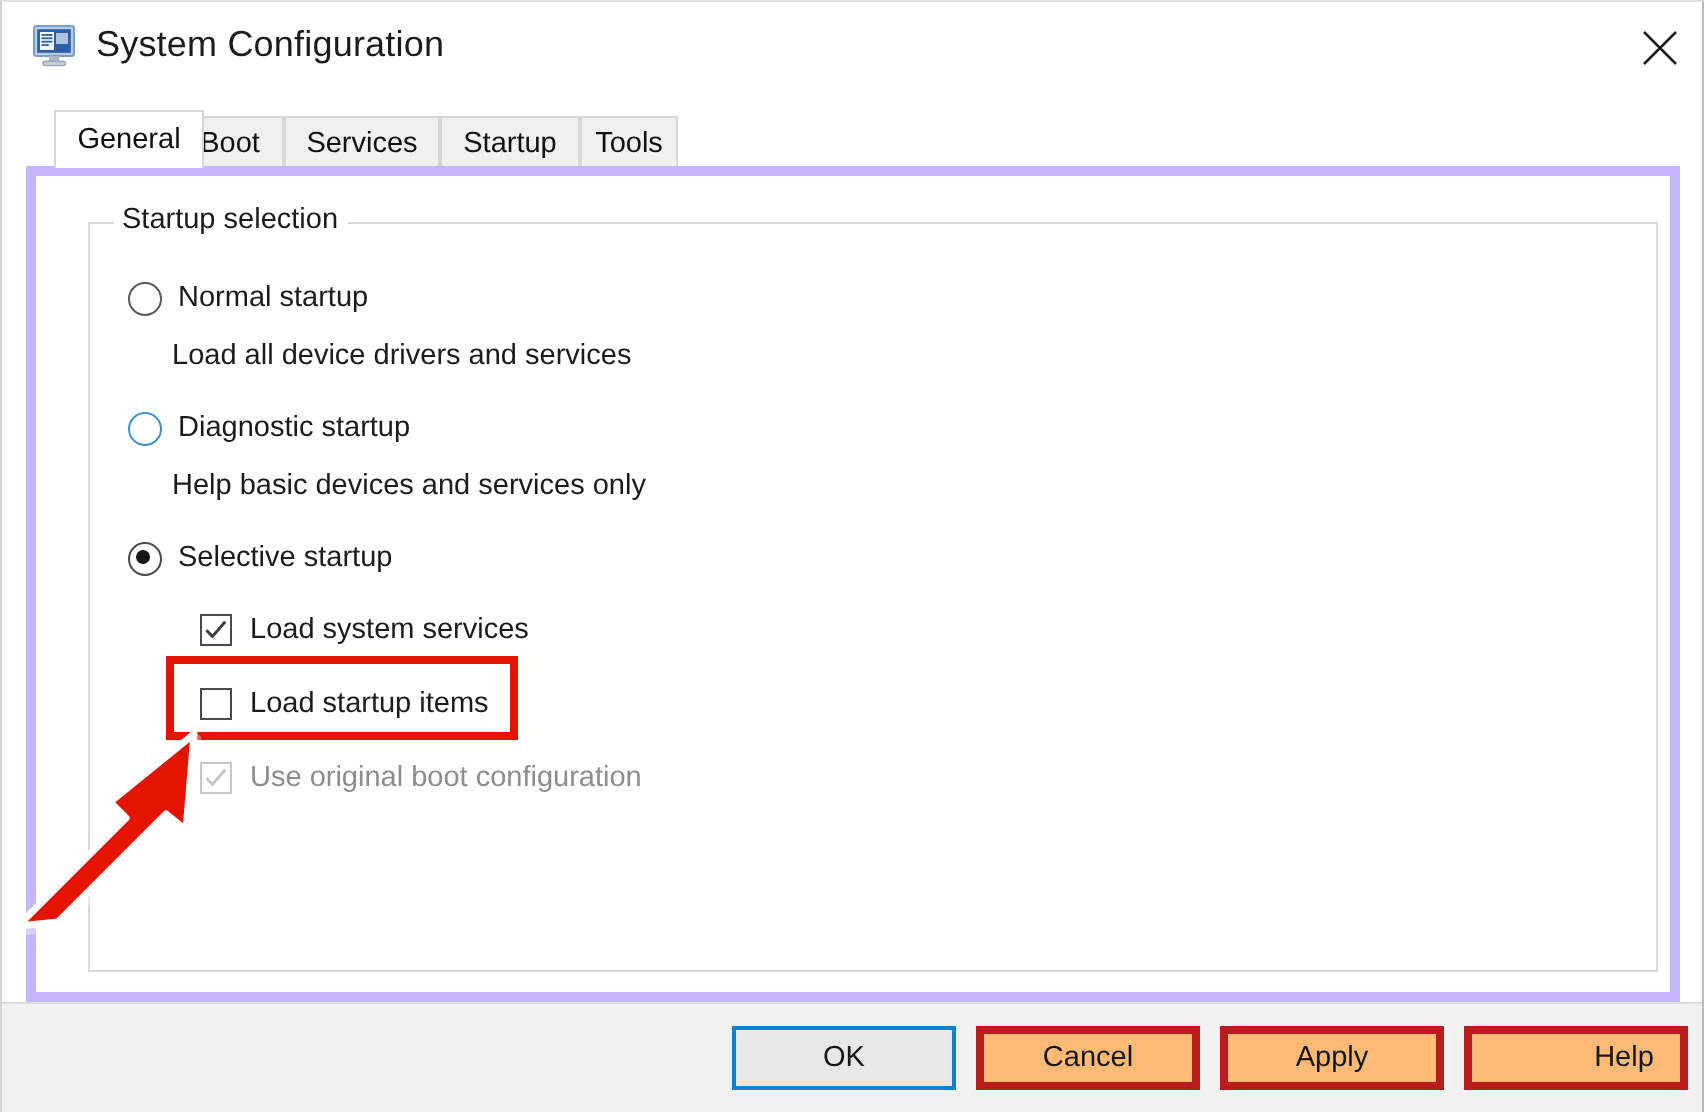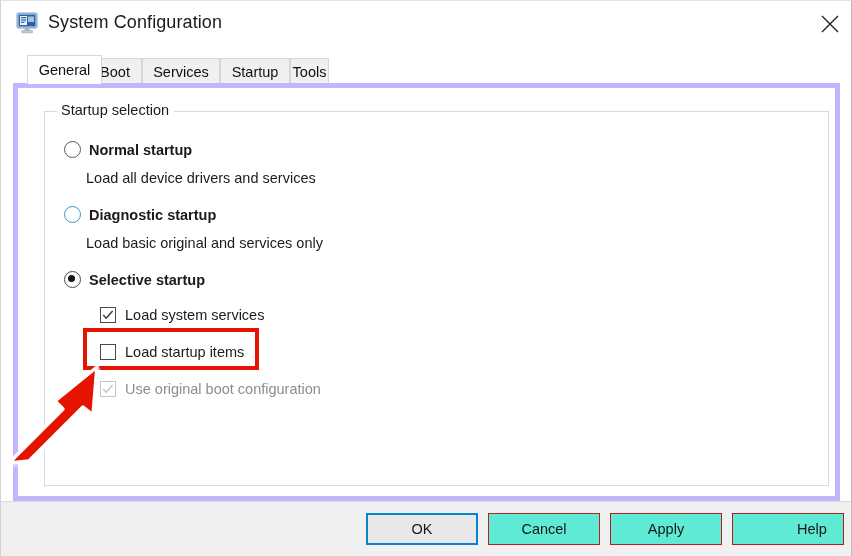--- a/index.html
+++ b/index.html
@@ -114,24 +114,23 @@
     padding: 0 5px 0 4px;
     font-size: 14.5px;
     color: #1b1b1b;
     white-space: nowrap;
   }
 
   
   .opt-row {
     position: absolute;
     display: flex;
-    align-items: flex-end;
-    cursor: default;
-    white-space: nowrap;
-    font-weight: bold;
+    align-items: flex-start;
+    cursor: default;
+    white-space: nowrap;
   }
   .radio {
     width: 17px;
     height: 17px;
     border-radius: 50%;
     box-sizing: border-box;
     border: 1.6px solid #5a5a5a;
     background: #ffffff;
     flex: 0 0 auto;
     position: relative;
@@ -223,22 +222,22 @@
     width: 852px;
     height: 56px;
     background: #f0f0f0;
     border-top: 1px solid #dcdcdc;
   }
   .dlg-button {
     position: absolute;
     top: 11px;
     height: 32px;
     box-sizing: border-box;
-    background: #5eead4;
-    border: 1px solid #b91c1c;
+    background: #fdba74;
+    border: 4px solid #b91c1c;
     font-size: 14.5px;
     color: #161616;
     display: flex;
     align-items: center;
     justify-content: center;
     cursor: default;
     font-family: "Liberation Sans", sans-serif;
     white-space: nowrap;
   }
   .dlg-button.default {
@@ -277,40 +276,40 @@
         </svg>
       </span>
     </div>
   </div>
 
   <div id="tabstrip">
     <div class="tab active" style="left:0px;width:75px;margin-left:14px;">General</div>
     <div class="tab" style="left:75px;width:54px;">Boot</div>
     <div class="tab" style="left:129px;width:78px;">Services</div>
     <div class="tab" style="left:207px;width:70px;">Startup</div>
-    <div class="tab" style="left:277px;width:39px;text-align:center;">Tools</div>
+    <div class="tab" style="left:277px;width:49px;text-align:center;">Tools</div>
   </div>
 
   <div id="tab-panel">
 
     <div id="groupbox">
       <div id="groupbox-legend">Startup selection</div>
     </div>
 
     <div class="opt-row" style="left:46px; top:53px;">
       <span class="radio"></span>
       <span class="opt-label">Normal startup</span>
     </div>
     <div class="sub-desc" style="left:68px; top:82px;">Load all device drivers and services</div>
 
     <div class="opt-row" style="left:46px; top:118px;">
       <span class="radio hover"></span>
       <span class="opt-label">Diagnostic startup</span>
     </div>
-    <div class="sub-desc" style="left:68px; top:147px;">Load basic original and services only</div>
+    <div class="sub-desc" style="left:68px; top:147px;">Help basic devices and services only</div>
 
     <div class="opt-row" style="left:46px; top:183px;">
       <span class="radio checked"></span>
       <span class="opt-label">Selective startup</span>
     </div>
 
     <div class="cb-row" style="left:82px; top:256px;">
       <span class="checkbox"></span>
       <span class="cb-label">Load startup items</span>
     </div>

